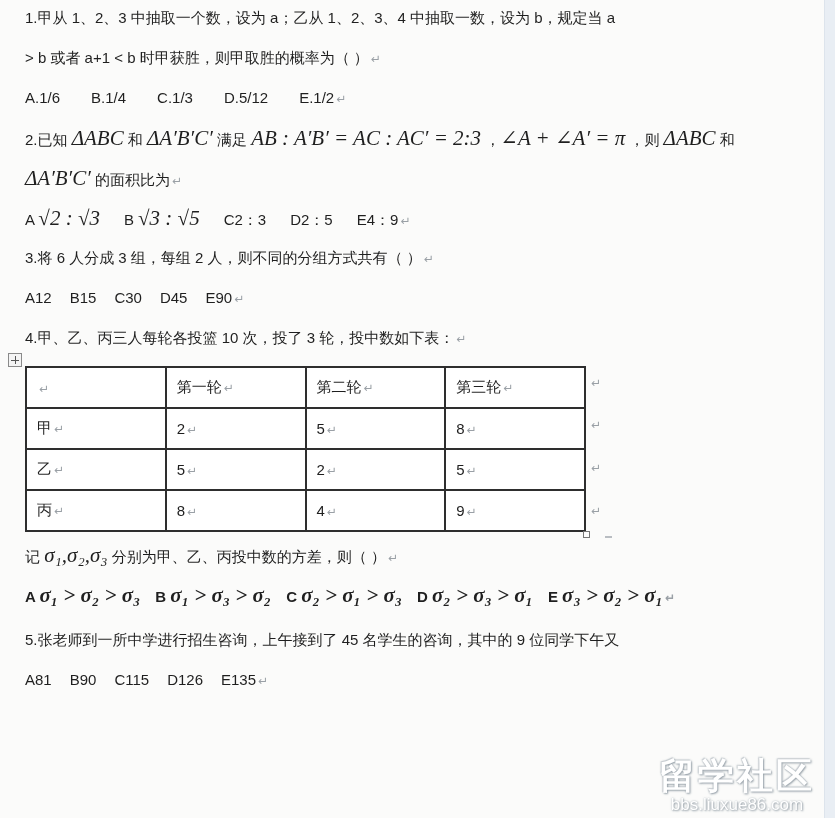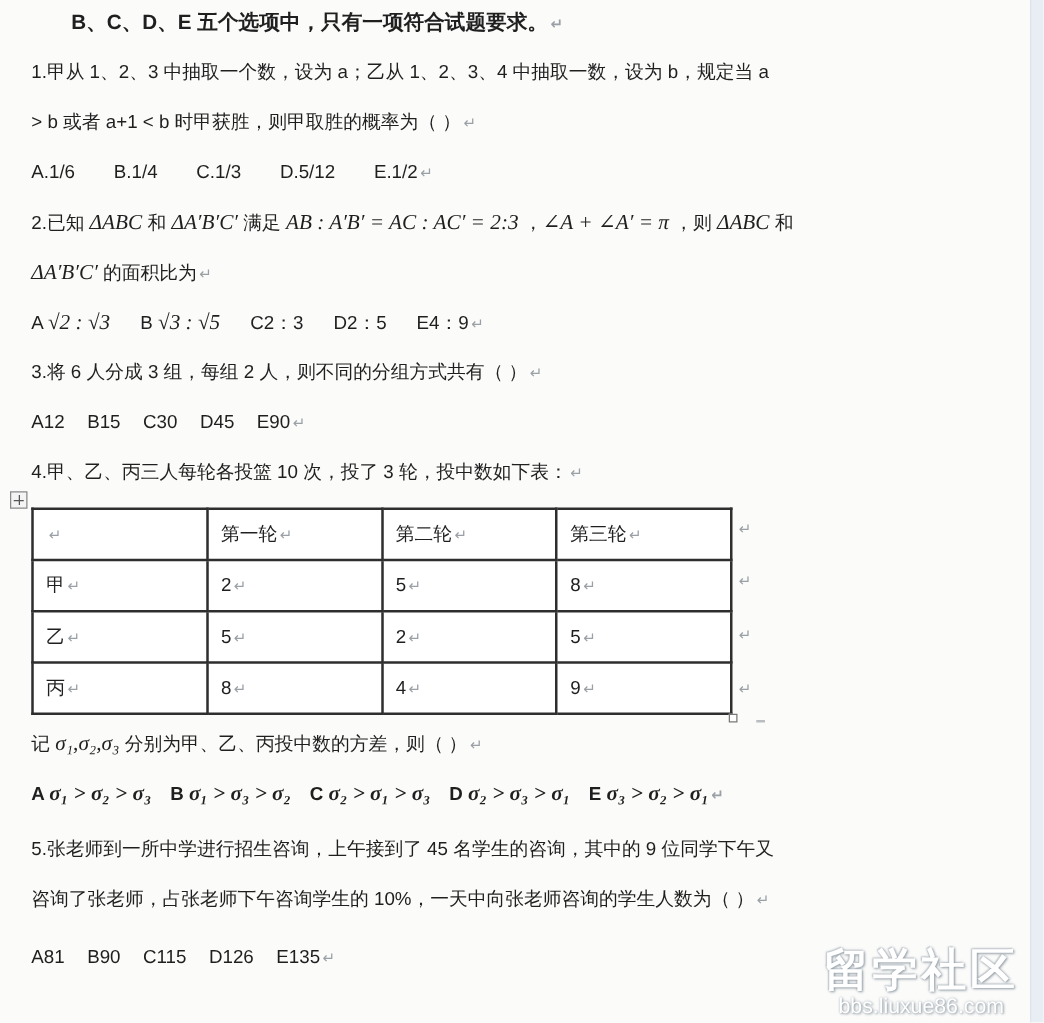--- a/index.html
+++ b/index.html
@@ -29,21 +29,21 @@
     white-space:pre;
   }
   .heading{
     font-weight:bold;
     font-size:16.5px;
   }
   .indent2{padding-left:32px;}
   .math{
     font-family:"Liberation Serif","DejaVu Serif",serif;
     font-style:italic;
-    font-size:17px;
+    font-size:21px;
   }
   .pilcrow{
     color:var(--pilcrow);
     font-size:12px;
     font-style:normal;
     font-family:"DejaVu Sans",sans-serif;
     margin-left:2px;
   }
   .opt-row .opt{display:inline-block;}
   .gap-xl .opt{margin-right:31px;}
@@ -138,21 +138,20 @@
     font-size:17px;
     line-height:19px;
     text-shadow:1px 1px 2px rgba(140,150,160,.85), 0 0 2px rgba(150,160,170,.7);
   }
 </style>
 </head>
 <body>
 
 <div class="content">
 
-  <div class="line heading indent2"><span>B、C、D、E 五个选项中，只有一项符合试题要求。</span><span class="pilcrow">↵</span></div>
 
   <div class="line">1.甲从 1、2、3 中抽取一个数，设为 a；乙从 1、2、3、4 中抽取一数，设为 b，规定当 a</div>
   <div class="line"><span>&gt; b 或者 a+1 &lt; b 时甲获胜，则甲取胜的概率为（ ）</span><span class="pilcrow">↵</span></div>
   <div class="line opt-row gap-xl"><span><span class="opt"><span>A.1/6</span></span><span class="opt"><span>B.1/4</span></span><span class="opt"><span>C.1/3</span></span><span class="opt"><span>D.5/12</span></span><span class="opt"><span>E.1/2</span></span></span><span class="pilcrow">↵</span></div>
 
   <div class="line"><span>2.已知 </span><span class="math">ΔABC</span><span> 和 </span><span class="math">ΔA′B′C′</span><span> 满足 </span><span class="math">AB : A′B′ = AC : AC′ = 2:3</span><span> ，</span><span class="math">∠A + ∠A′ = π</span><span> ，则 </span><span class="math">ΔABC</span><span> 和</span></div>
   <div class="line"><span><span class="math">ΔA′B′C′</span><span> 的面积比为</span></span><span class="pilcrow">↵</span></div>
   <div class="line opt-row gap-lg"><span><span class="opt"><span>A </span><span class="math">√2 : √3</span></span><span class="opt"><span>B </span><span class="math">√3 : √5</span></span><span class="opt"><span>C2：3</span></span><span class="opt"><span>D2：5</span></span><span class="opt"><span>E4：9</span></span></span><span class="pilcrow">↵</span></div>
 
   <div class="line"><span>3.将 6 人分成 3 组，每组 2 人，则不同的分组方式共有（ ）</span><span class="pilcrow">↵</span></div>
@@ -197,21 +196,20 @@
       <span style="top:138px;">↵</span>
     </div>
     <span class="resize-handle"></span>
     <span class="dash-mark"></span>
   </div>
 
   <div class="line after-table"><span><span>记 </span><span class="math">σ₁,σ₂,σ₃</span><span> 分别为甲、乙、丙投中数的方差，则（ ）</span></span><span class="pilcrow">↵</span></div>
   <div class="line opt-row gap-sm sigma-opts"><span><span class="opt"><span>A </span><span class="math">σ₁ &gt; σ₂ &gt; σ₃</span></span><span class="opt"><span>B </span><span class="math">σ₁ &gt; σ₃ &gt; σ₂</span></span><span class="opt"><span>C </span><span class="math">σ₂ &gt; σ₁ &gt; σ₃</span></span><span class="opt"><span>D </span><span class="math">σ₂ &gt; σ₃ &gt; σ₁</span></span><span class="opt"><span>E </span><span class="math">σ₃ &gt; σ₂ &gt; σ₁</span></span></span><span class="pilcrow">↵</span></div>
 
   <div class="line">5.张老师到一所中学进行招生咨询，上午接到了 45 名学生的咨询，其中的 9 位同学下午又</div>
-  <div class="line q5-l2"><span>咨询了张老师，占张老师下午咨询学生的 10%，一天中向张老师咨询的学生人数为（ ）</span><span class="pilcrow">↵</span></div>
   <div class="line opt-row gap-md"><span><span class="opt"><span>A81</span></span><span class="opt"><span>B90</span></span><span class="opt"><span>C115</span></span><span class="opt"><span>D126</span></span><span class="opt"><span>E135</span></span></span><span class="pilcrow">↵</span></div>
 
 </div>
 
 <div class="edge-strip"></div>
 
 <div class="watermark">
   <div class="wm-title">留学社区</div>
   <div class="wm-url">bbs.liuxue86.com</div>
 </div>

